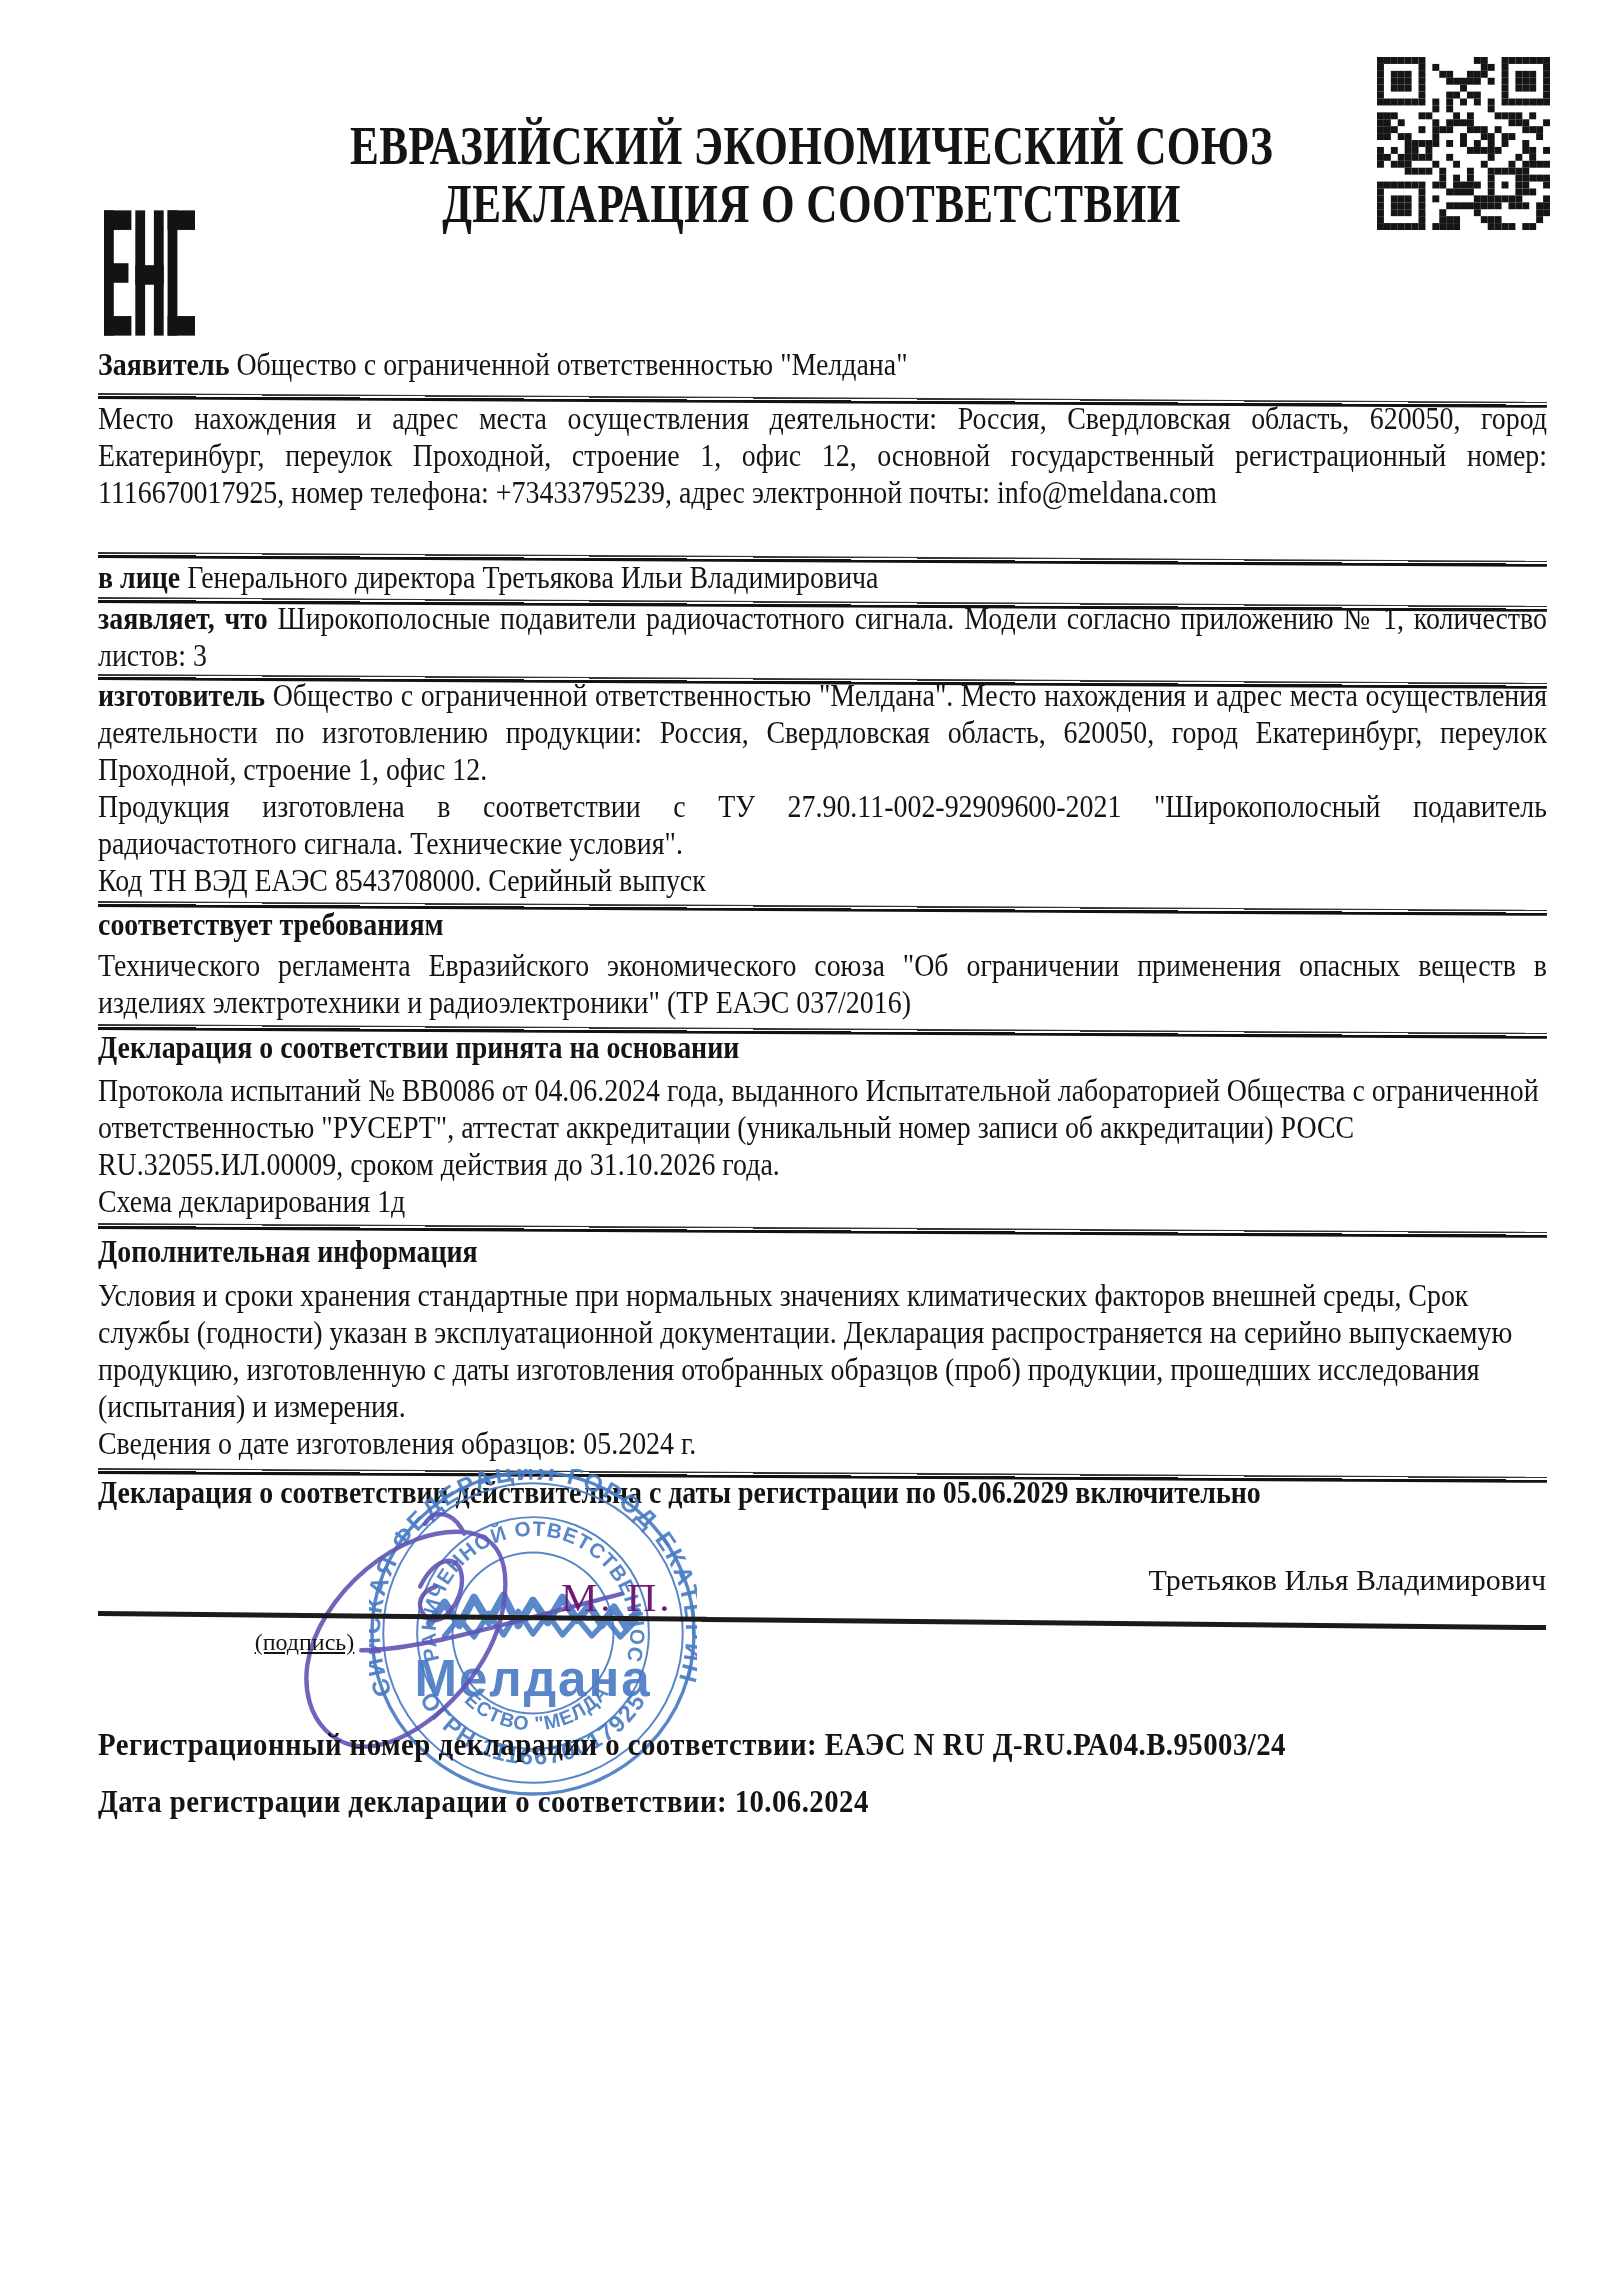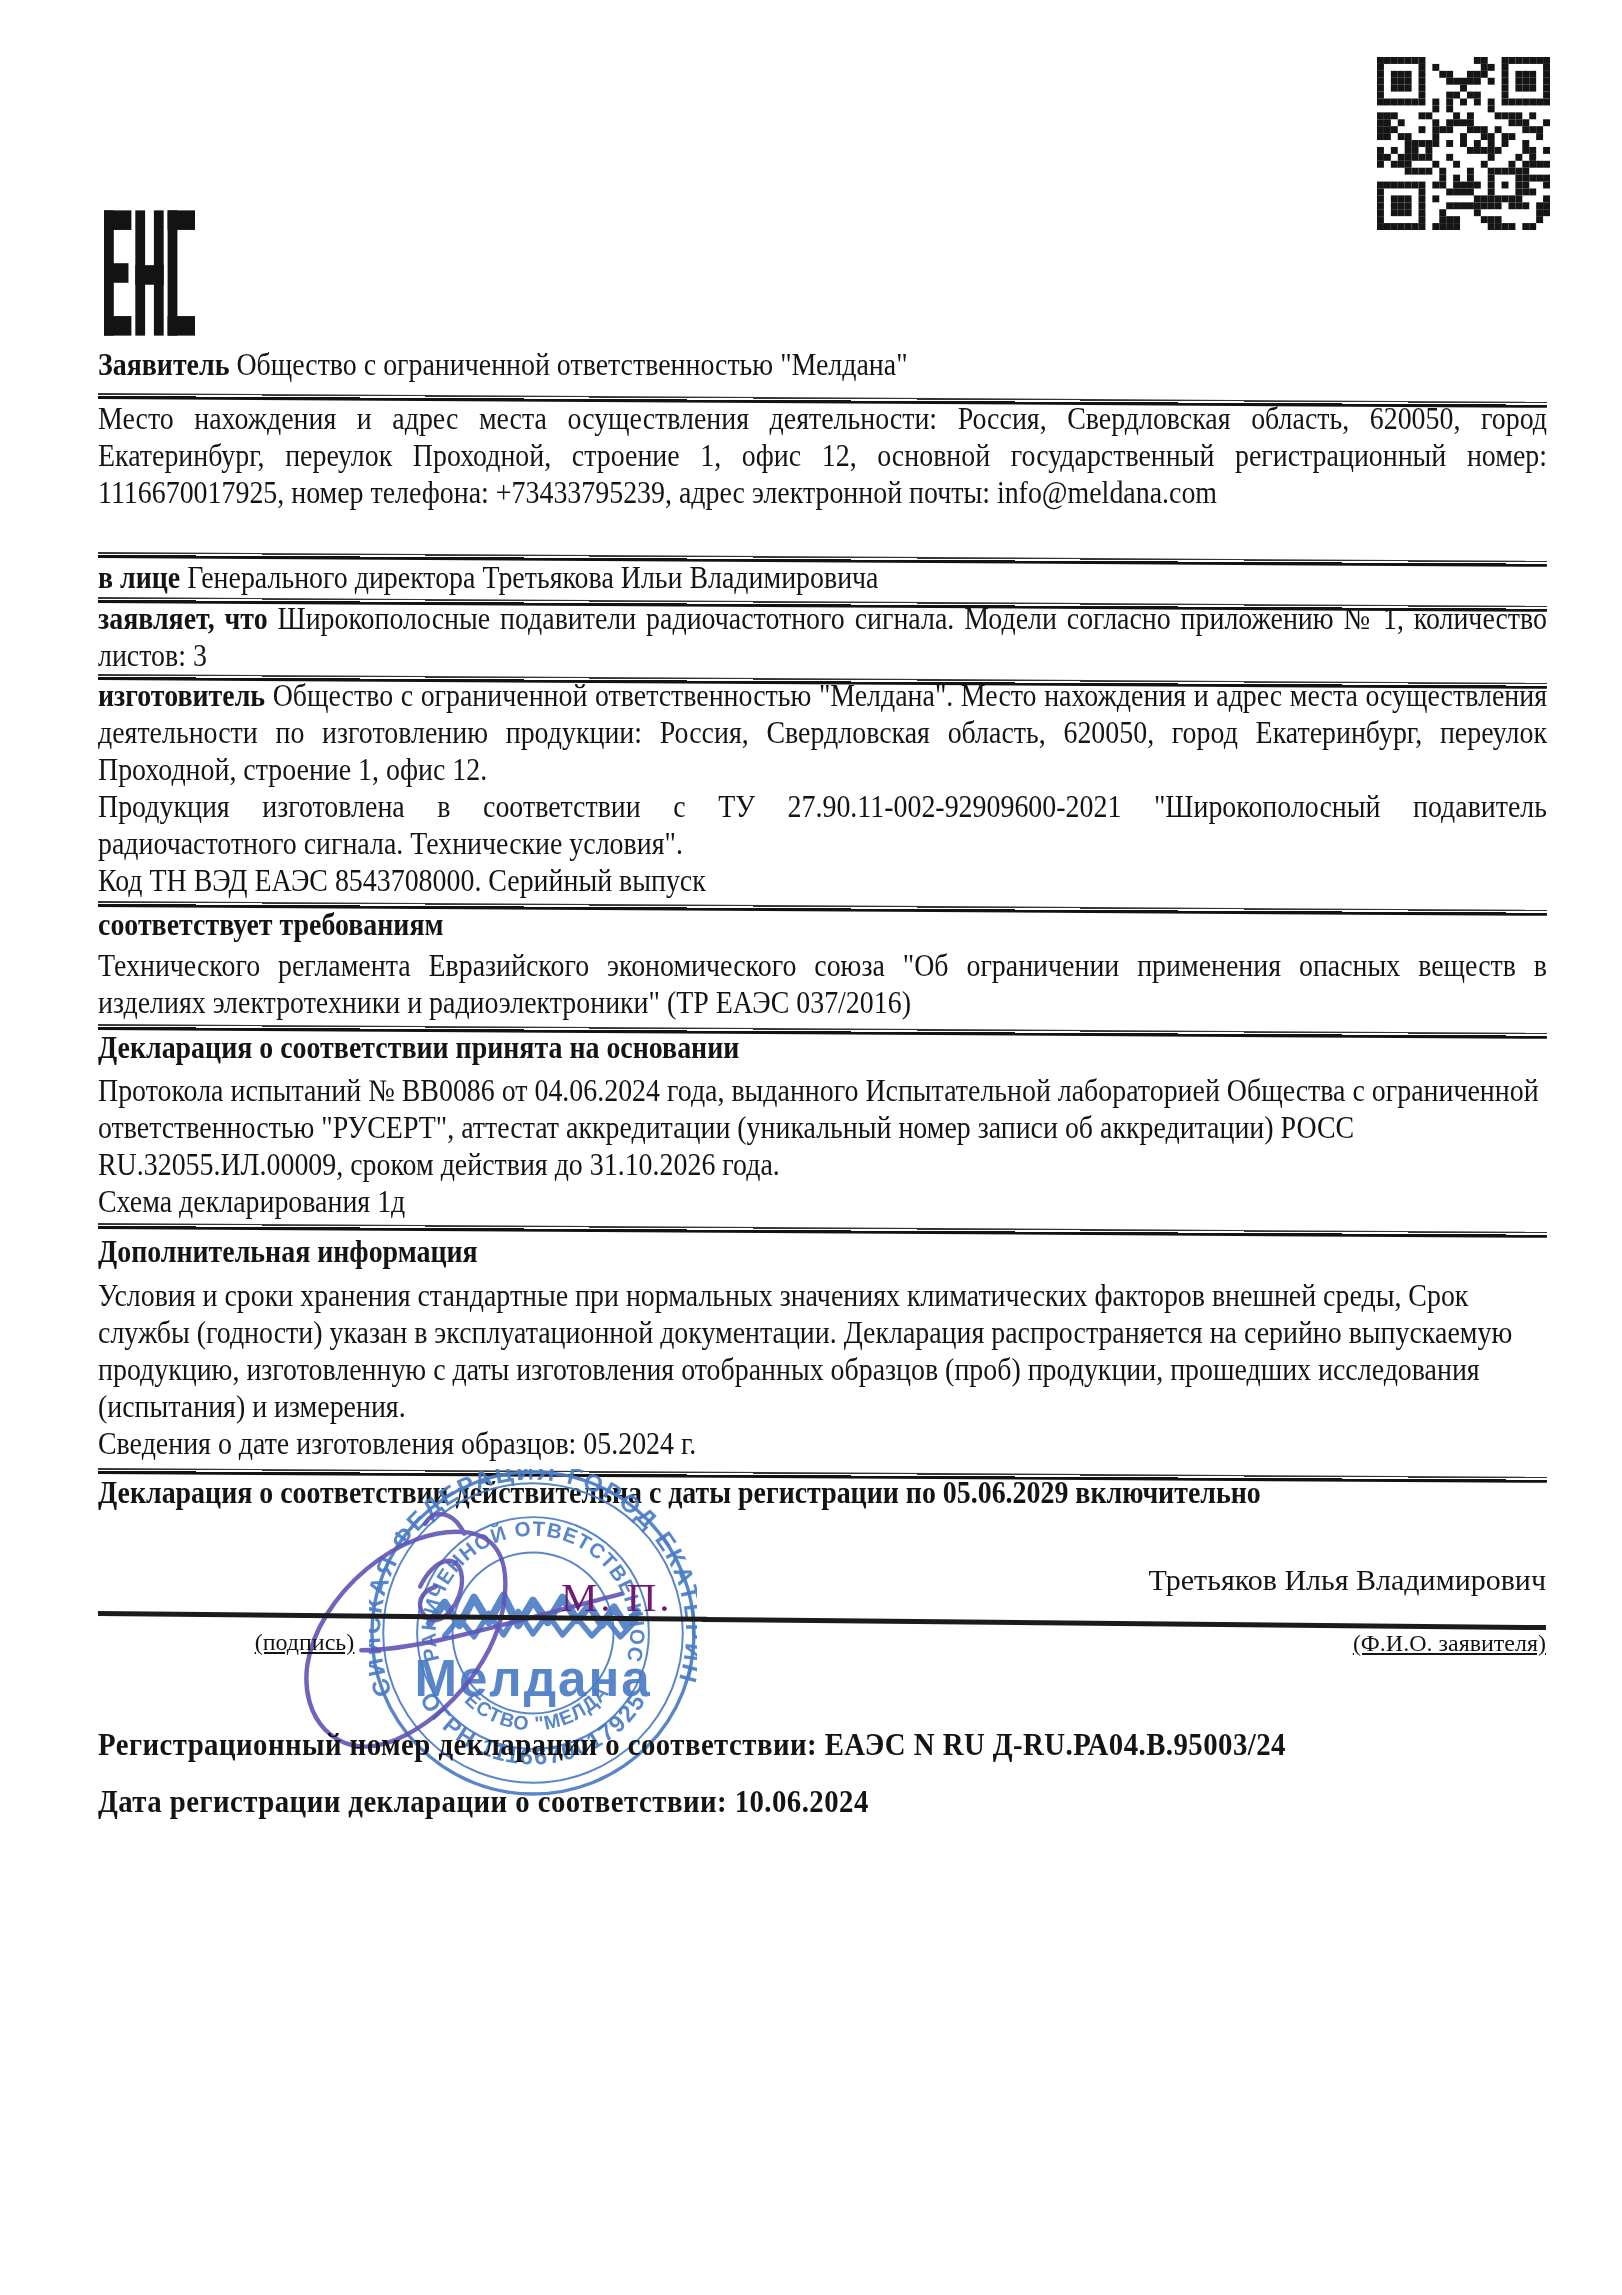--- a/index.html
+++ b/index.html
@@ -43,20 +43,24 @@
       <rect x="0" y="216" width="56" height="40"></rect>
       <rect x="64" y="0" width="20" height="256"></rect>
       <rect x="102" y="0" width="20" height="256"></rect>
       <rect x="64" y="112" width="58" height="40"></rect>
       <rect x="130" y="0" width="20" height="256"></rect>
       <rect x="130" y="0" width="56" height="40"></rect>
       <rect x="130" y="216" width="56" height="40"></rect>
     </g>
   </svg>
 
+  <div class="abs title-wrap">
+    <div class="title-line">ЕВРАЗИЙСКИЙ ЭКОНОМИЧЕСКИЙ СОЮЗ</div>
+    <div class="title-line">ДЕКЛАРАЦИЯ О СООТВЕТСТВИИ</div>
+  </div>
 
   <svg class="abs" id="qr" style="left:1377px;top:57px" width="173" height="173" viewBox="0 0 350 350">
       <rect x="0" y="0" width="14" height="14" fill="#151515"></rect>
       <rect x="14" y="0" width="14" height="14" fill="#151515"></rect>
       <rect x="28" y="0" width="14" height="14" fill="#151515"></rect>
       <rect x="42" y="0" width="14" height="14" fill="#151515"></rect>
       <rect x="56" y="0" width="14" height="14" fill="#151515"></rect>
       <rect x="70" y="0" width="14" height="14" fill="#151515"></rect>
       <rect x="84" y="0" width="14" height="14" fill="#151515"></rect>
       <rect x="196" y="0" width="14" height="14" fill="#151515"></rect>
@@ -455,21 +459,20 @@
       <path d="M 300,170 C 330,108 380,100 385,150 C 390,200 340,262 310,230 C 290,208 300,180 332,170"></path>
       <path d="M 180,300 C 290,300 430,258 710,185"></path>
     </g>
   </svg>
 
   <div class="abs txt name-box" style="top:1561px;font-size:30px">Третьяков Илья Владимирович</div>
   <div class="sigline" style="left:98px;top:1611px;width:609px"></div>
   <div class="sigline" style="left:702px;top:1617px;width:844px"></div>
   <div class="abs mp" style="left:561px;top:1573px">М. П.</div>
   <div class="abs caption" style="left:167px;top:1629px;width:275px;text-align:center">(подпись)</div>
-  <div class="abs caption name-box" style="top:1630px">(Ф.И.О. заявителя)</div>
 
   <div class="abs footer-line cx" style="left:98px;top:1726px">
     <span>Регистрационный номер декларации о соответствии: </span><span>ЕАЭС N RU Д-RU.РА04.В.95003/24</span>
   </div>
   <div class="abs footer-line cx" style="left:98px;top:1783px">
     <span>Дата регистрации декларации о соответствии: </span><span>10.06.2024</span>
   </div>
 
 </div>
 

